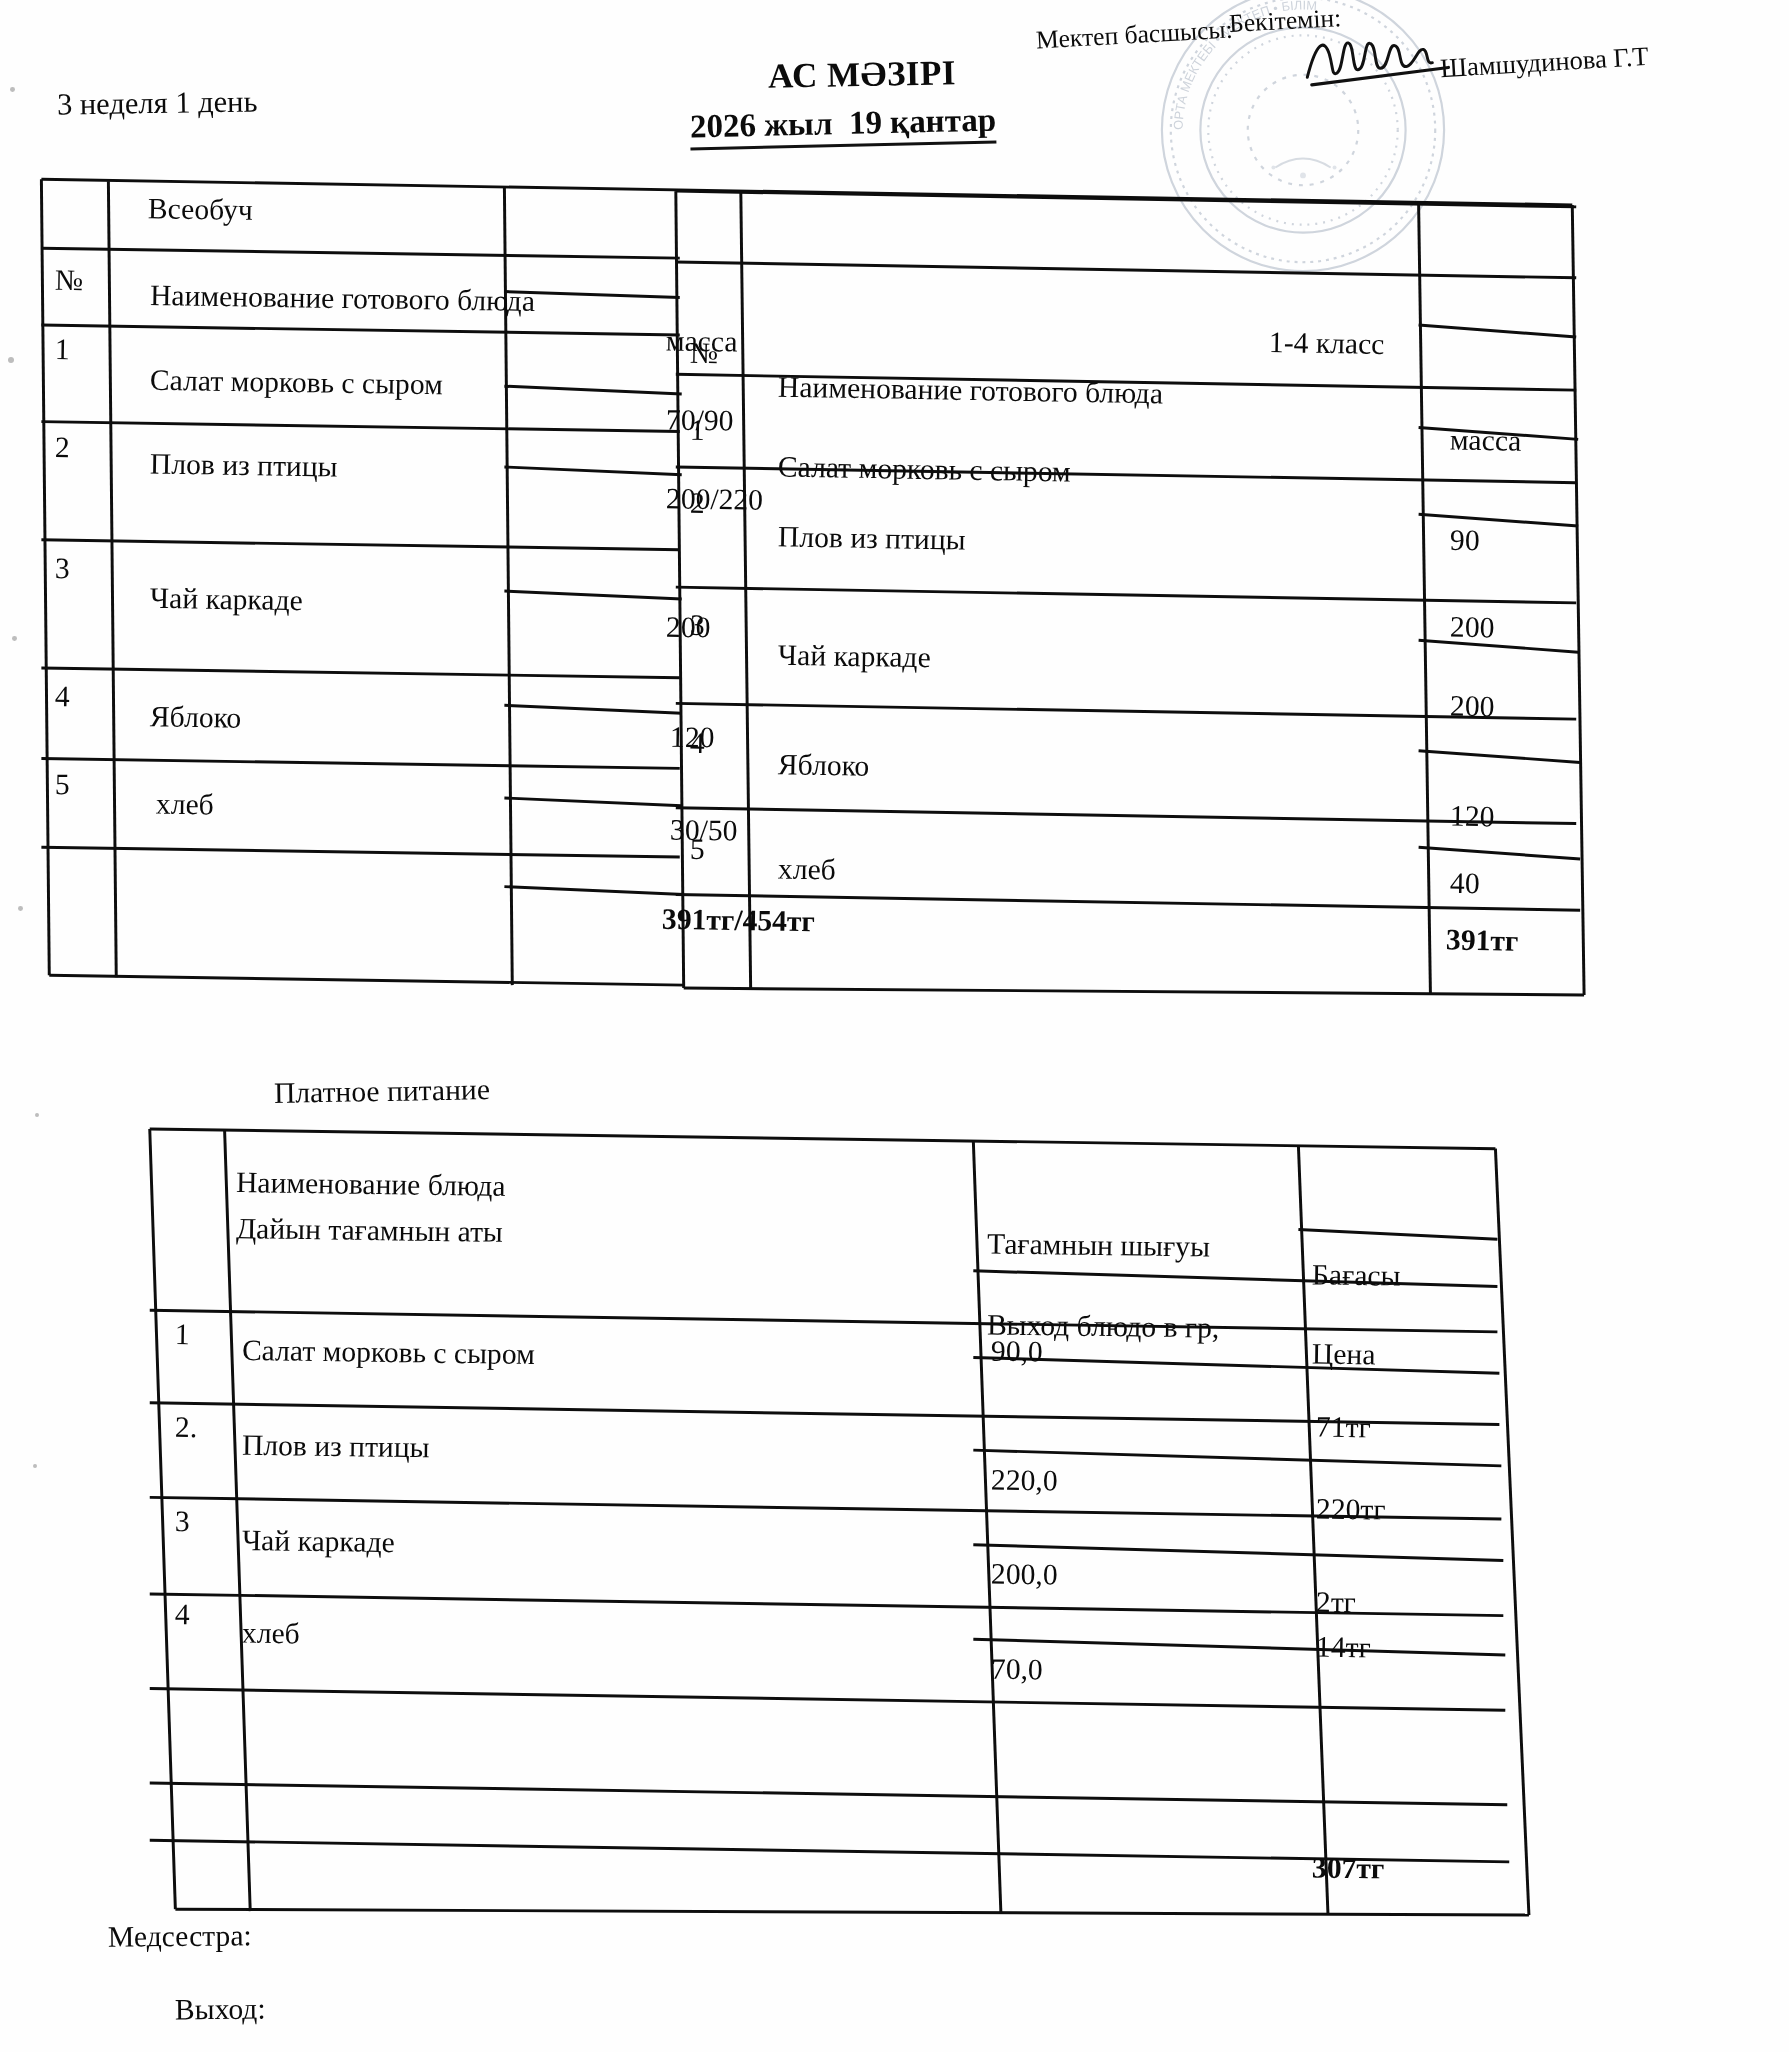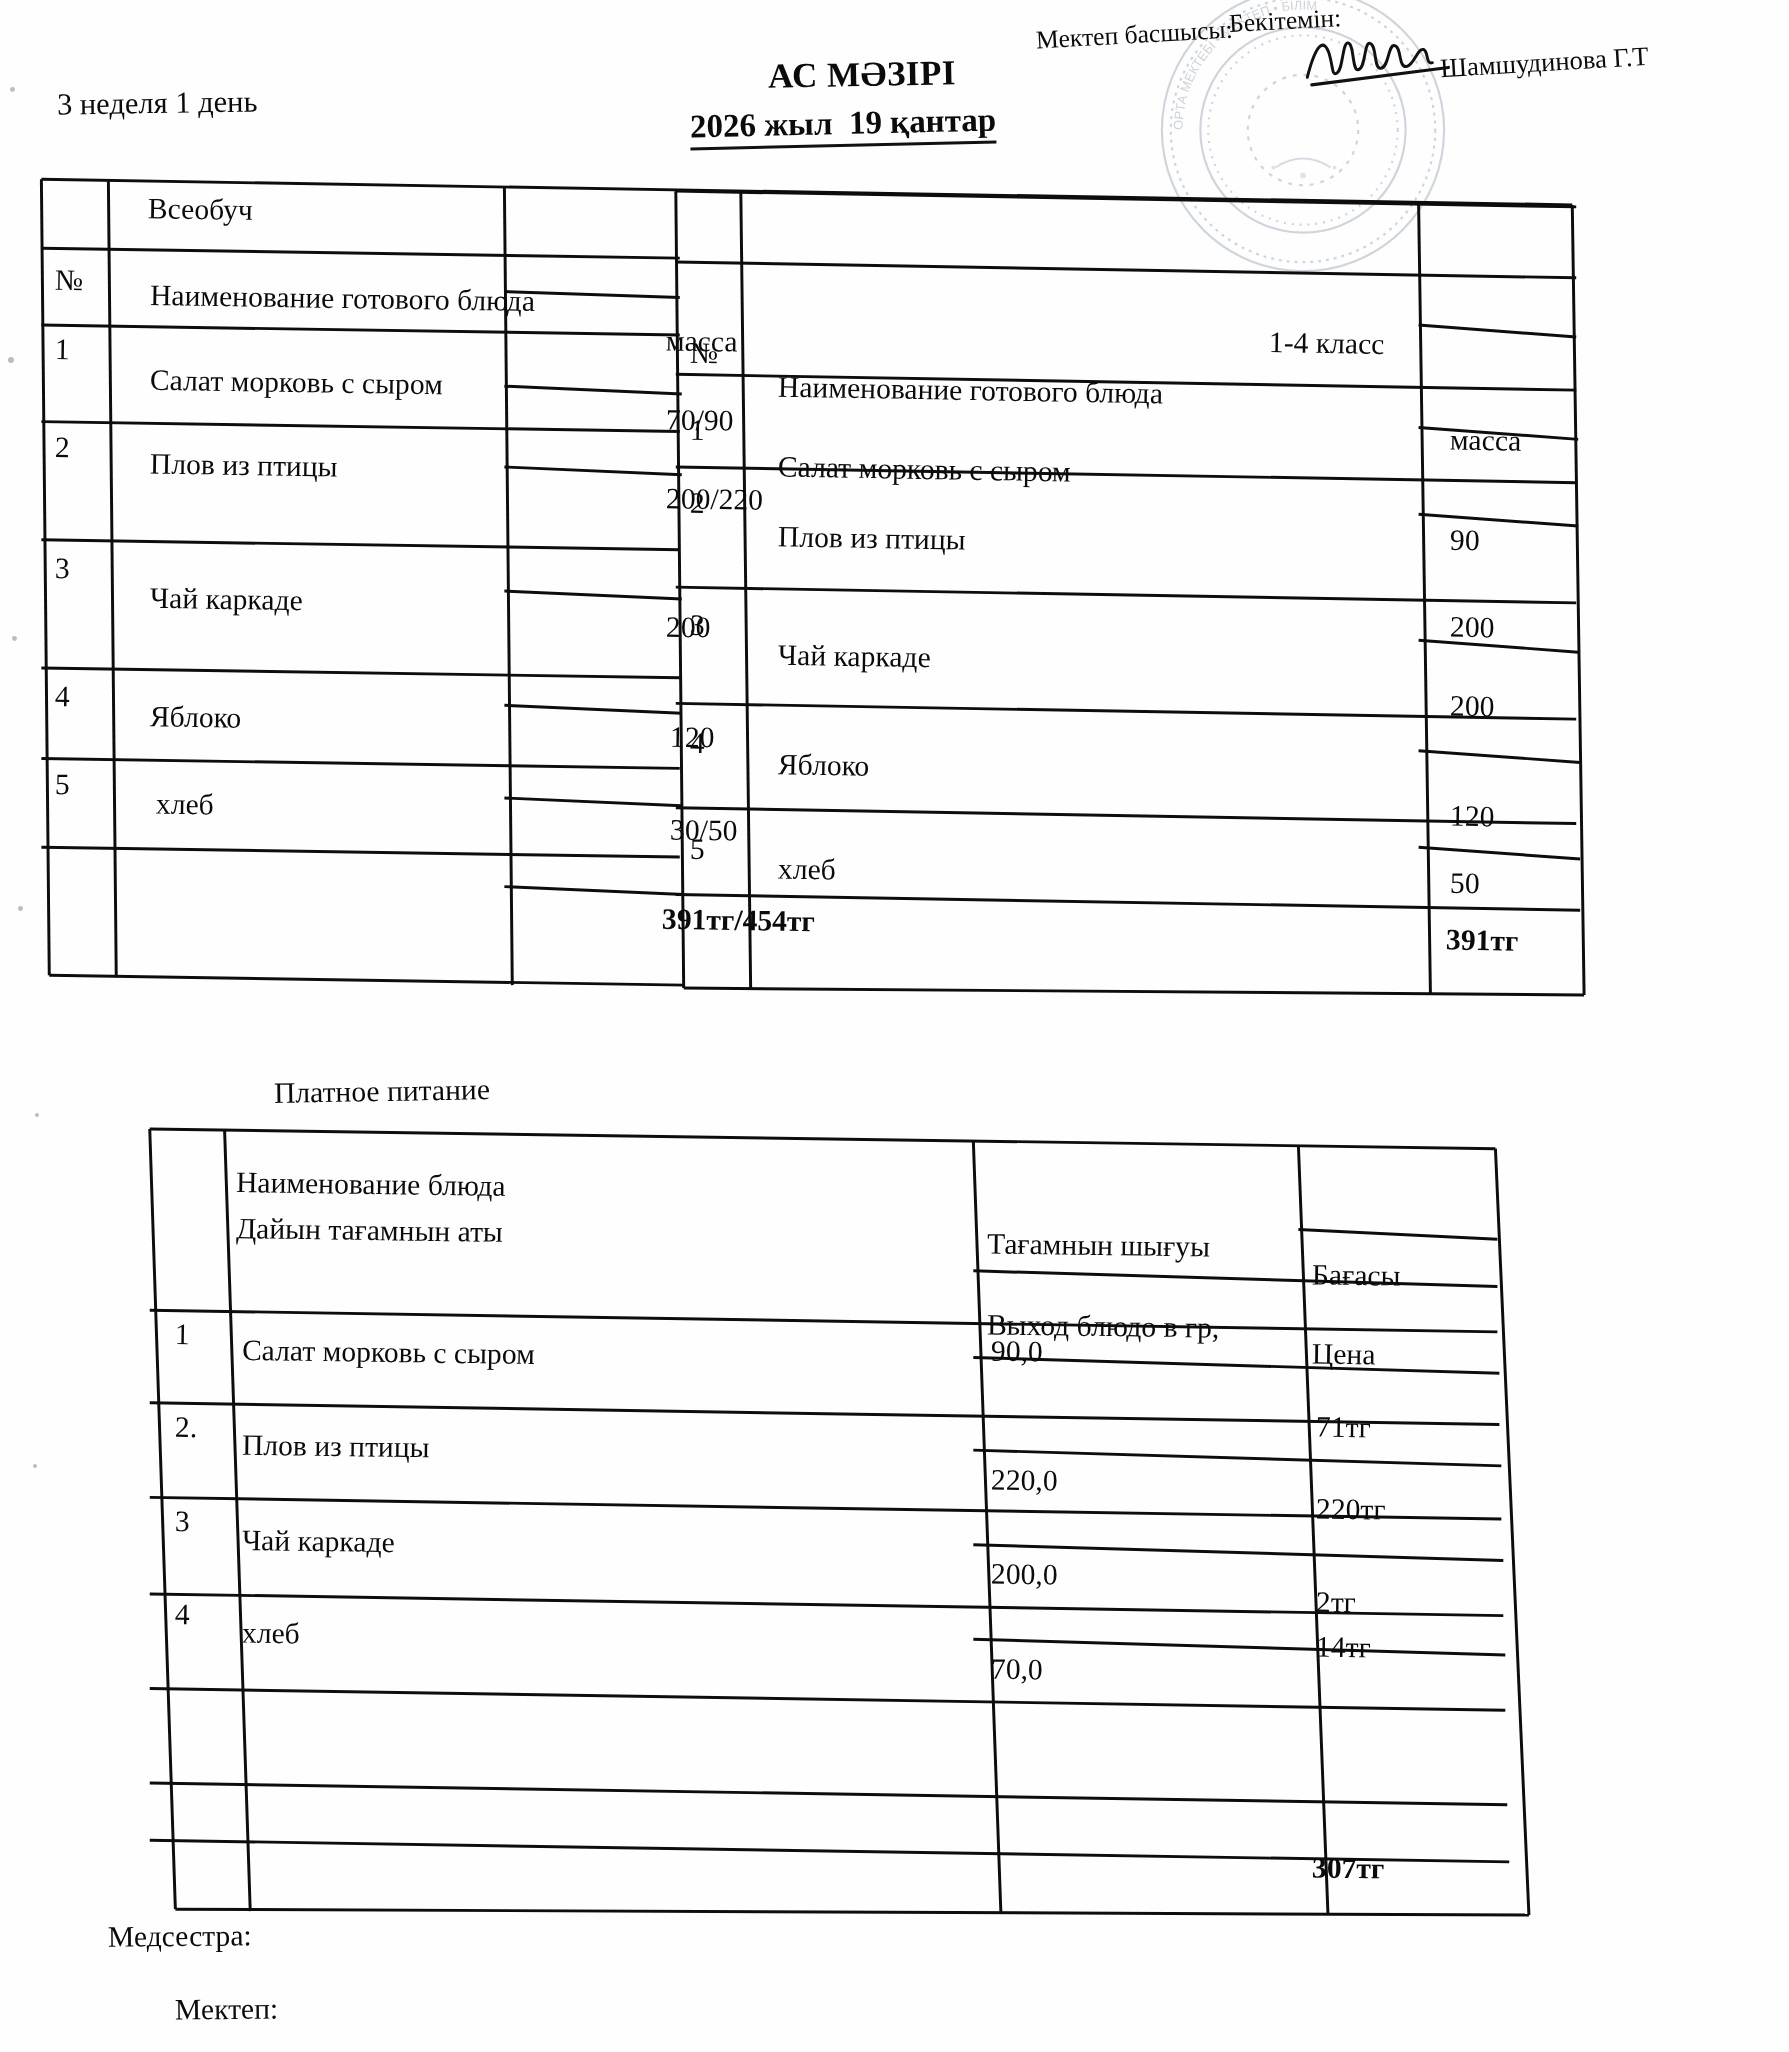--- a/index.html
+++ b/index.html
@@ -175,21 +175,21 @@
   <div class="cell" style="left:690px;top:609px;transform:rotate(1deg)">3</div>
   <div class="cell" style="left:778px;top:640px;transform:rotate(1deg)">Чай каркаде</div>
   <div class="cell" style="left:1450px;top:690px;transform:rotate(1deg)">200</div>
 
   <div class="cell" style="left:690px;top:727px;transform:rotate(1deg)">4</div>
   <div class="cell" style="left:778px;top:749px;transform:rotate(1deg)">Яблоко</div>
   <div class="cell" style="left:1450px;top:800px;transform:rotate(1deg)">120</div>
 
   <div class="cell" style="left:690px;top:833px;transform:rotate(1deg)">5</div>
   <div class="cell" style="left:778px;top:853px;transform:rotate(1deg)">хлеб</div>
-  <div class="cell" style="left:1450px;top:867px;transform:rotate(1deg)">50</div>
+  <div class="cell" style="left:1450px;top:867px;transform:rotate(1deg)">40</div>
 
   <div class="cell b" style="left:1446px;top:924px;transform:rotate(1deg)">391тг</div>
 
   <div class="t paid-cap">Платное питание</div>
 
   <svg class="grid" viewBox="0 0 1817 2084" width="1790" height="2053">
     <g stroke-width="3">
       <path d="M152 1146 L1518 1166"></path>
       <path d="M152 1146 L178 1938"></path>
       <path d="M178 1938 L1552 1944"></path>
@@ -238,21 +238,21 @@
   <div class="cell" style="left:1316px;top:1586px;transform:rotate(0.8deg)">2тг</div>
 
   <div class="cell" style="left:175px;top:1598px;transform:rotate(0.8deg)">4</div>
   <div class="cell" style="left:242px;top:1617px;transform:rotate(0.8deg)">хлеб</div>
   <div class="cell" style="left:991px;top:1653px;transform:rotate(0.8deg)">70,0</div>
   <div class="cell" style="left:1316px;top:1631px;transform:rotate(0.8deg)">14тг</div>
 
   <div class="cell b" style="left:1312px;top:1852px;transform:rotate(0.8deg)">307тг</div>
 
   <div class="t nurse">Медсестра:</div>
-  <div class="t cook">Мектеп:</div>
+  <div class="t cook">Выход:</div>
 
   <div class="speck" style="left:7.9px;top:357px;width:5.9px;height:5.9px;"></div>
   <div class="speck" style="left:11.8px;top:636px;width:4.9px;height:4.9px;"></div>
   <div class="speck" style="left:17.7px;top:906px;width:4.9px;height:4.9px;"></div>
   <div class="speck" style="left:35px;top:1113px;width:3.9px;height:3.9px;"></div>
   <div class="speck" style="left:33px;top:1464px;width:3.9px;height:3.9px;"></div>
   <div class="speck" style="left:9.9px;top:87px;width:4.9px;height:4.9px;"></div>
 
 </div>
 

